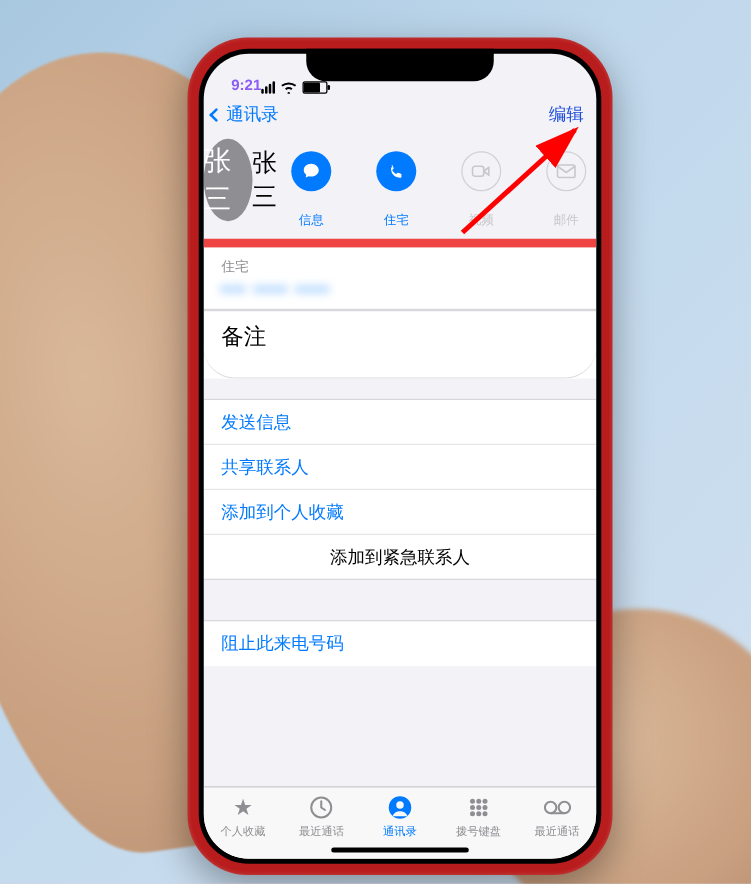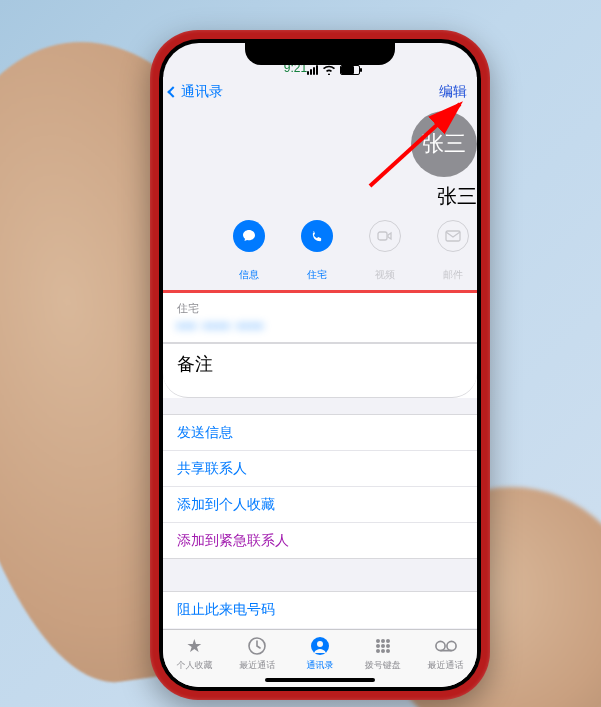--- a/index.html
+++ b/index.html
@@ -64,25 +64,25 @@
     background: #000;
     border-bottom-left-radius: 16px;
     border-bottom-right-radius: 16px;
     z-index: 20;
   }
   
   .status-bar {
     height: 34px;
     display: flex;
     align-items: flex-end;
-    justify-content: center;
+    justify-content: flex-start;
     padding: 0 18px 2px 22px;
     font-size: 12px;
-    font-weight: 400;
-    color: #15803d;
+    font-weight: 700;
+    color: #8b5cf6;
     position: relative;
     z-index: 15;
   }
   .status-icons { display: flex; align-items: center; gap: 4px; }
   .sig-bars { display: flex; align-items: flex-end; gap: 1px; }
   .sig-bars span { width: 2px; background:#000; border-radius:1px; }
   .sig-bars span:nth-child(1){height:4px}
   .sig-bars span:nth-child(2){height:6px}
   .sig-bars span:nth-child(3){height:8px}
   .sig-bars span:nth-child(4){height:10px}
@@ -98,24 +98,23 @@
     padding: 0 10px 0 6px;
     background:#f2f2f7;
   }
   .nav-back { color:#007aff; font-size:14px; display:flex; align-items:center; gap:2px; }
   .chevron-l { display:inline-block; width:8px; height:8px; border-left:2px solid #007aff; border-bottom:2px solid #007aff; transform:rotate(45deg); margin-right:2px; }
   .nav-edit { color:#1d4ed8; font-size:14px; }
   
   .contact-head {
     background:#f2f2f7;
     display:flex;
-    flex-direction:column;
-    align-items:flex-end;
+    align-items:flex-start;
     padding: 4px 0 8px;
-    border-bottom:3px solid #ef4444;
+    border-bottom:7px solid #ef4444;
   }
   .avatar {
     width:66px; height:66px; border-radius:50%;
     background:#8e8e93;
     color:#fff; font-size:22px;
     display:flex; align-items:center; justify-content:center;
   }
   .contact-name { font-size:20px; color:#000; margin-top:6px; }
   .action-row { display:flex; gap:20px; margin-top:10px; }
   .action-btn { display:flex; flex-direction:column; align-items:center; gap:16px; width:48px; }
@@ -132,21 +131,21 @@
   .section { background:#fff; }
   .gap { height:16px; background:#f2f2f7; }
   .cell {
     min-height:36px;
     padding: 8px 14px;
     border-bottom:1px solid #e5e5ea;
     font-size:14px;
     color:#007aff;
     display:flex; align-items:center;
   }
-  .cell.red { color:#a21caf; }
+  .cell.red { color:#000000;justify-content:center; }
   .cell.tall { min-height:44px; align-items:flex-start; flex-direction:column; }
   .cell .sub { font-size:11px; color:#8e8e93; margin-bottom:2px; }
   .cell .val { color:#007aff; filter: blur(4px); letter-spacing:2px; }
   .cell.notes { min-height:54px; align-items:flex-start; color:#000; font-size:18px;border-radius:25px; }
   .section .cell:last-child { border-bottom:1px solid #d8d8dc; }
   .section-top-border { border-top:1px solid #d8d8dc; }
   .scroll { flex:1; overflow:hidden; }
   
   .tabbar {
     height:58px;

